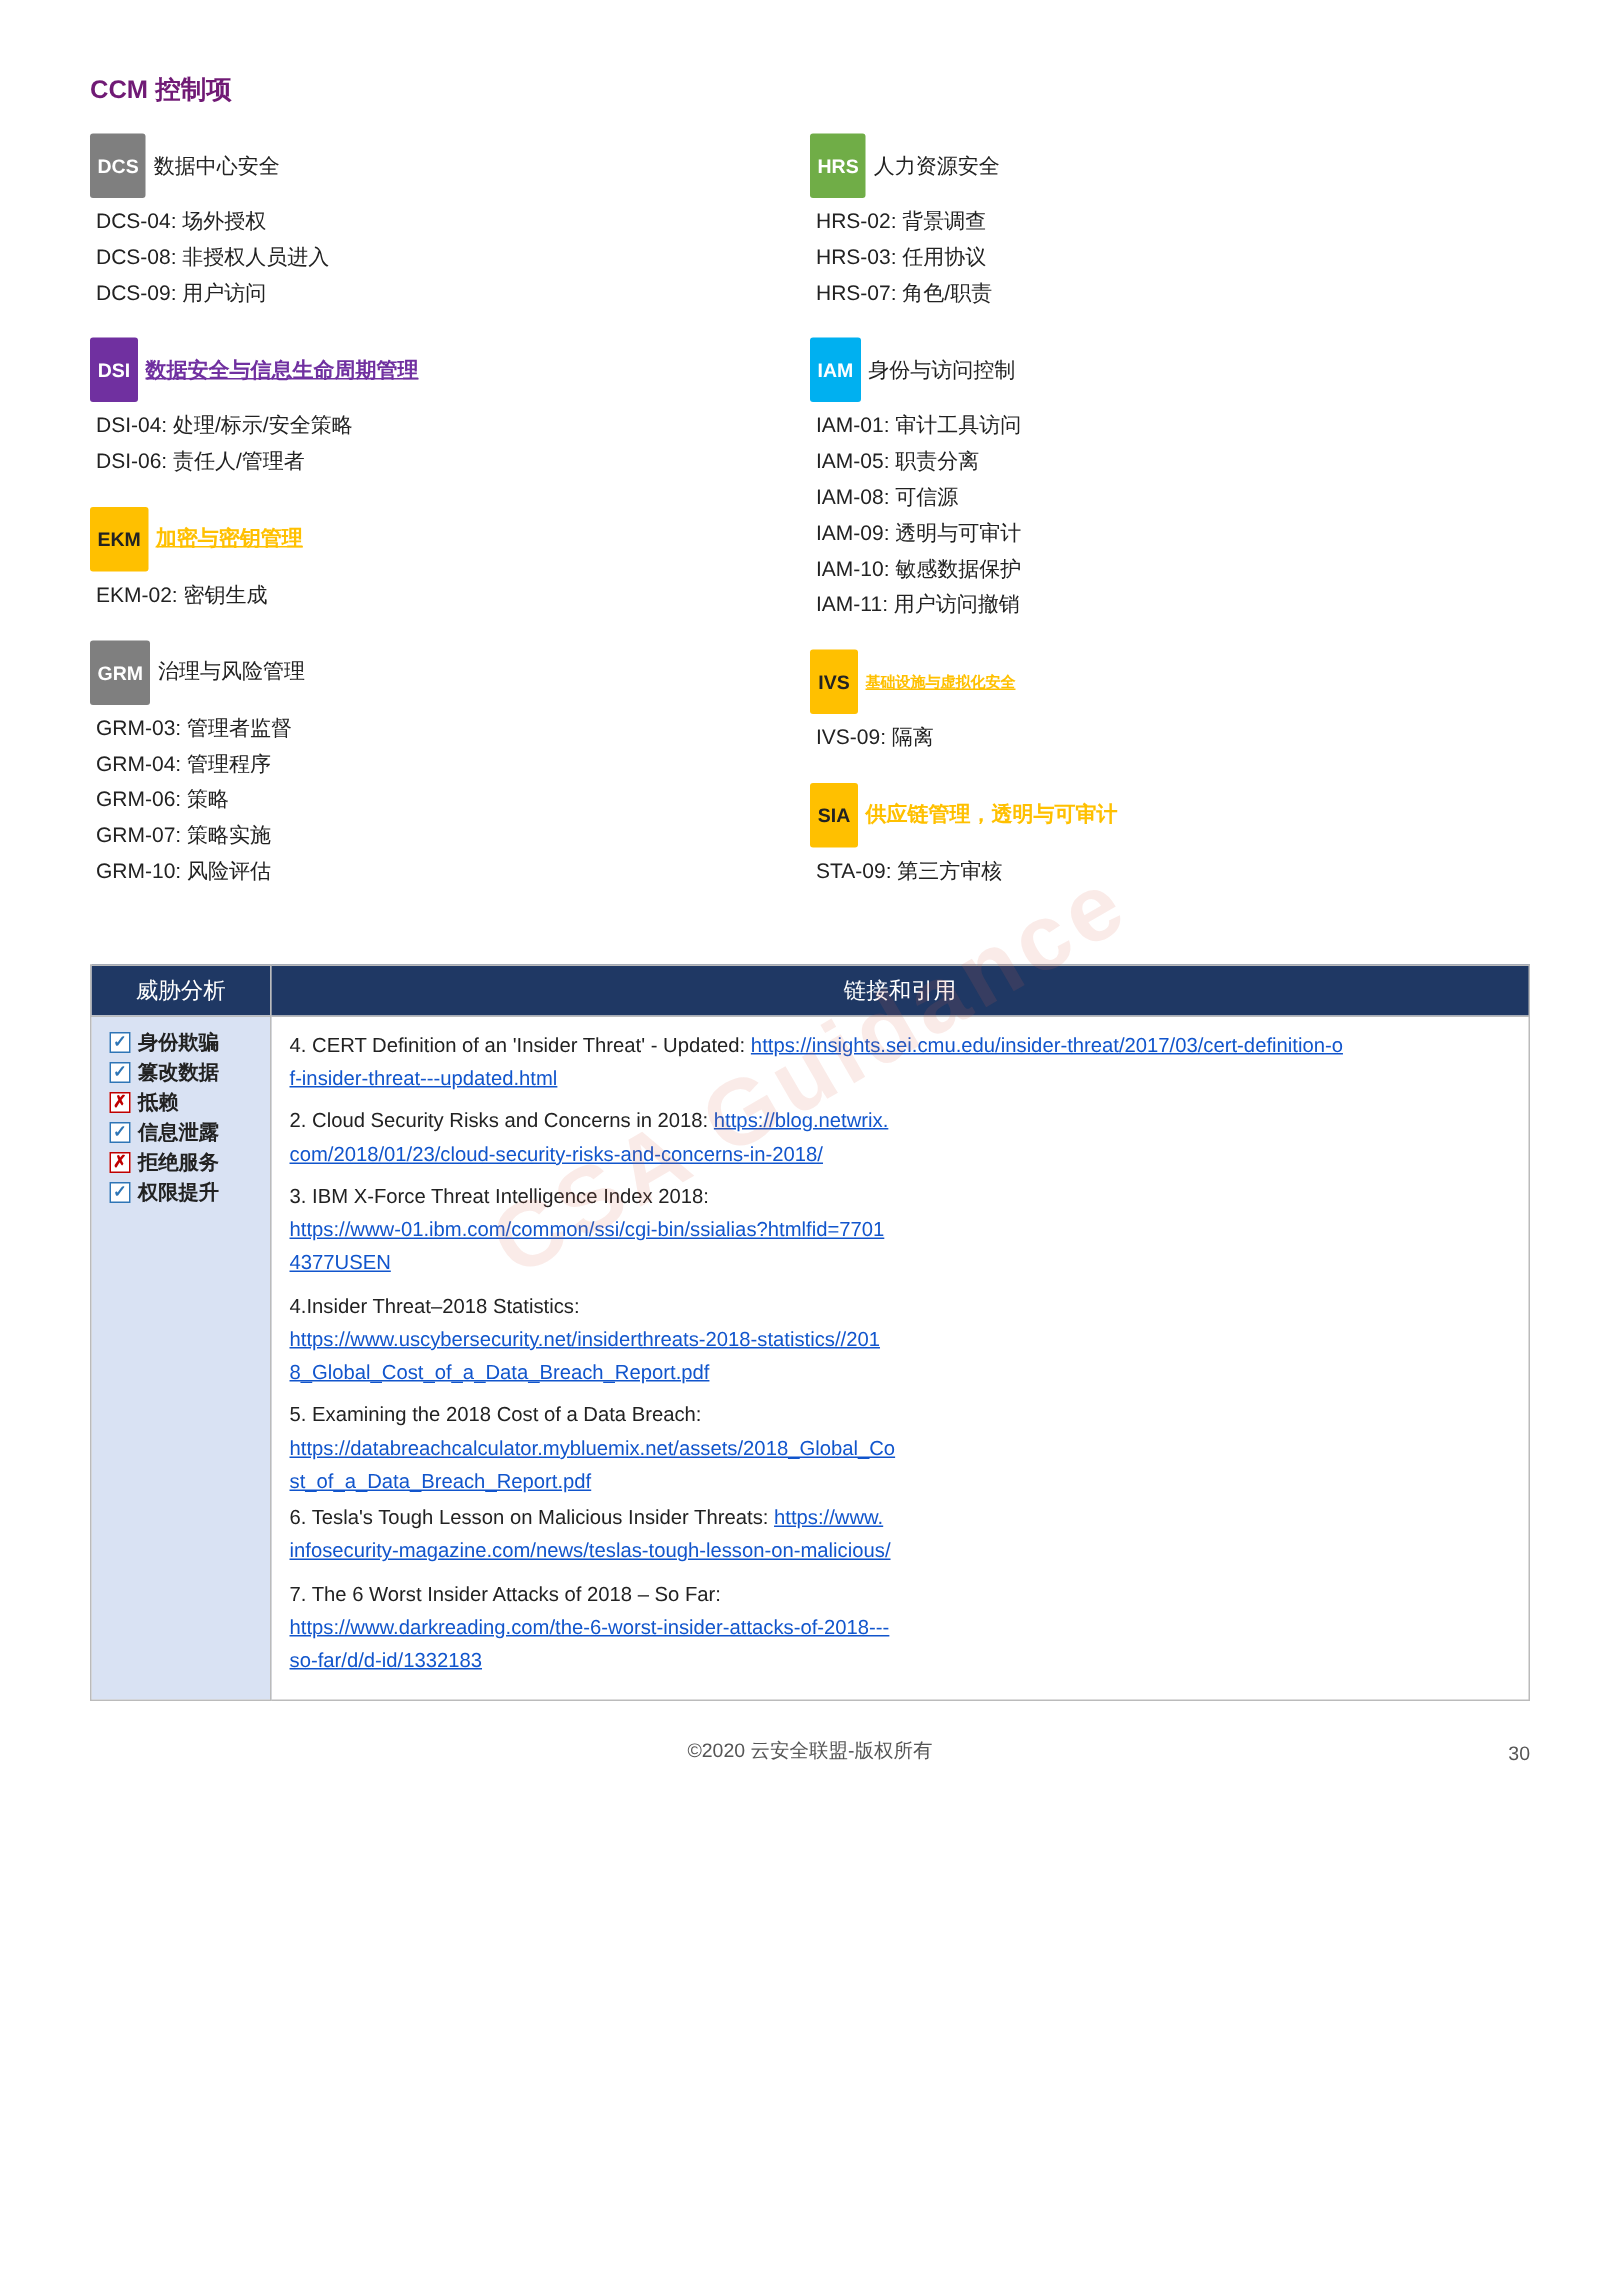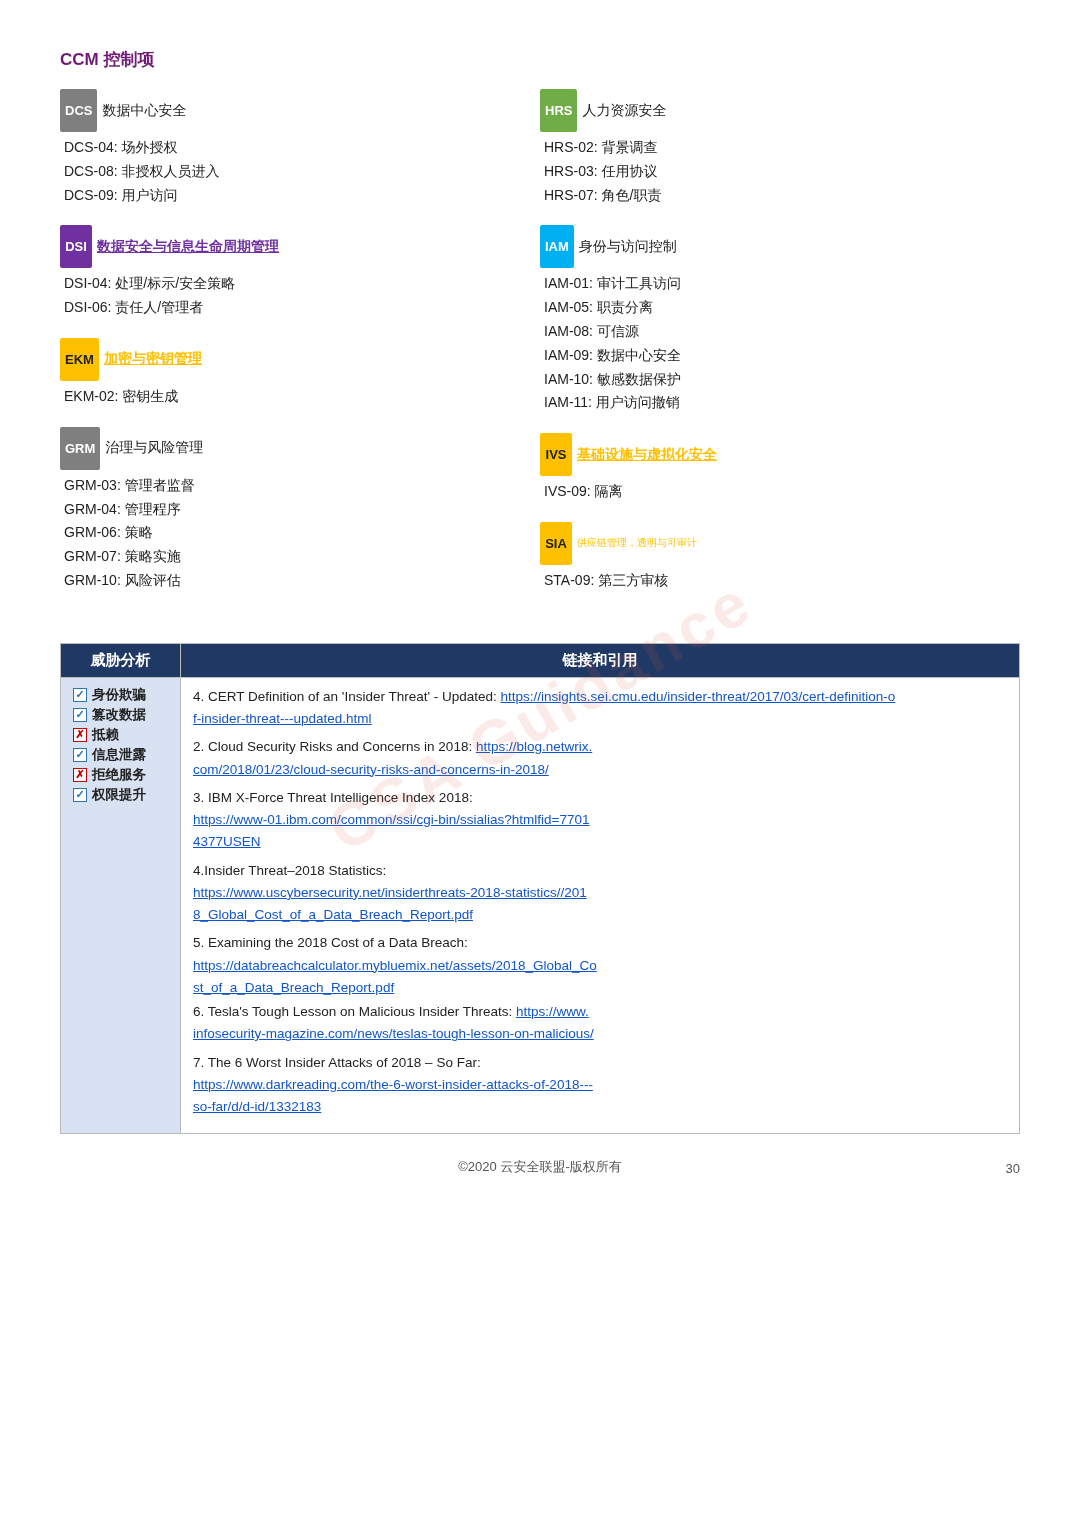--- a/index.html
+++ b/index.html
@@ -61,28 +61,28 @@
       text-decoration: underline;
     }
     .group-label-ekm {
       color: #ffc000;
       font-size: 14px;
       font-weight: bold;
       text-decoration: underline;
     }
     .group-label-ivs {
       color: #ffc000;
-      font-size: 14px;
+      font-size: 10px;
       font-weight: bold;
       text-decoration: underline;
     }
     .group-label-sta {
       color: #ffc000;
-      font-size: 10px;
-      font-weight: normal;
+      font-size: 14px;
+      font-weight: bold;
       text-align: right;
     }
     .group-label {
       font-size: 14px;
       font-weight: normal;
       color: #222;
     }
     .control-item {
       font-size: 14px;
       color: #222;
@@ -94,21 +94,21 @@
       width: 100%;
       border-collapse: collapse;
       border: 1px solid #bbb;
       margin-top: 10px;
       margin-bottom: 24px;
     }
     .bottom-table th {
       background: #1f3864;
       color: #fff;
       font-size: 15px;
-      font-weight: bold;
+      font-weight: normal;
       text-align: center;
       padding: 7px 10px;
       border: 1px solid #bbb;
     }
     .bottom-table td {
       vertical-align: top;
       padding: 8px 12px;
       border: 1px solid #bbb;
       font-size: 13.5px;
     }
@@ -241,21 +241,21 @@
       </div>
 
       <div class="control-group">
         <div class="control-group-header">
           <span class="badge badge-iam">IAM</span>
           <span class="group-label">身份与访问控制</span>
         </div>
         <div class="control-item">IAM-01:  审计工具访问</div>
         <div class="control-item">IAM-05:  职责分离</div>
         <div class="control-item">IAM-08:  可信源</div>
-        <div class="control-item">IAM-09:  数据中心安全</div>
+        <div class="control-item">IAM-09:  透明与可审计</div>
         <div class="control-item">IAM-10:  敏感数据保护</div>
         <div class="control-item">IAM-11:  用户访问撤销</div>
       </div>
 
       <div class="control-group">
         <div class="control-group-header">
           <span class="badge badge-ivs">IVS</span>
           <span class="group-label-ivs">基础设施与虚拟化安全</span>
         </div>
         <div class="control-item">IVS-09:  隔离</div>

